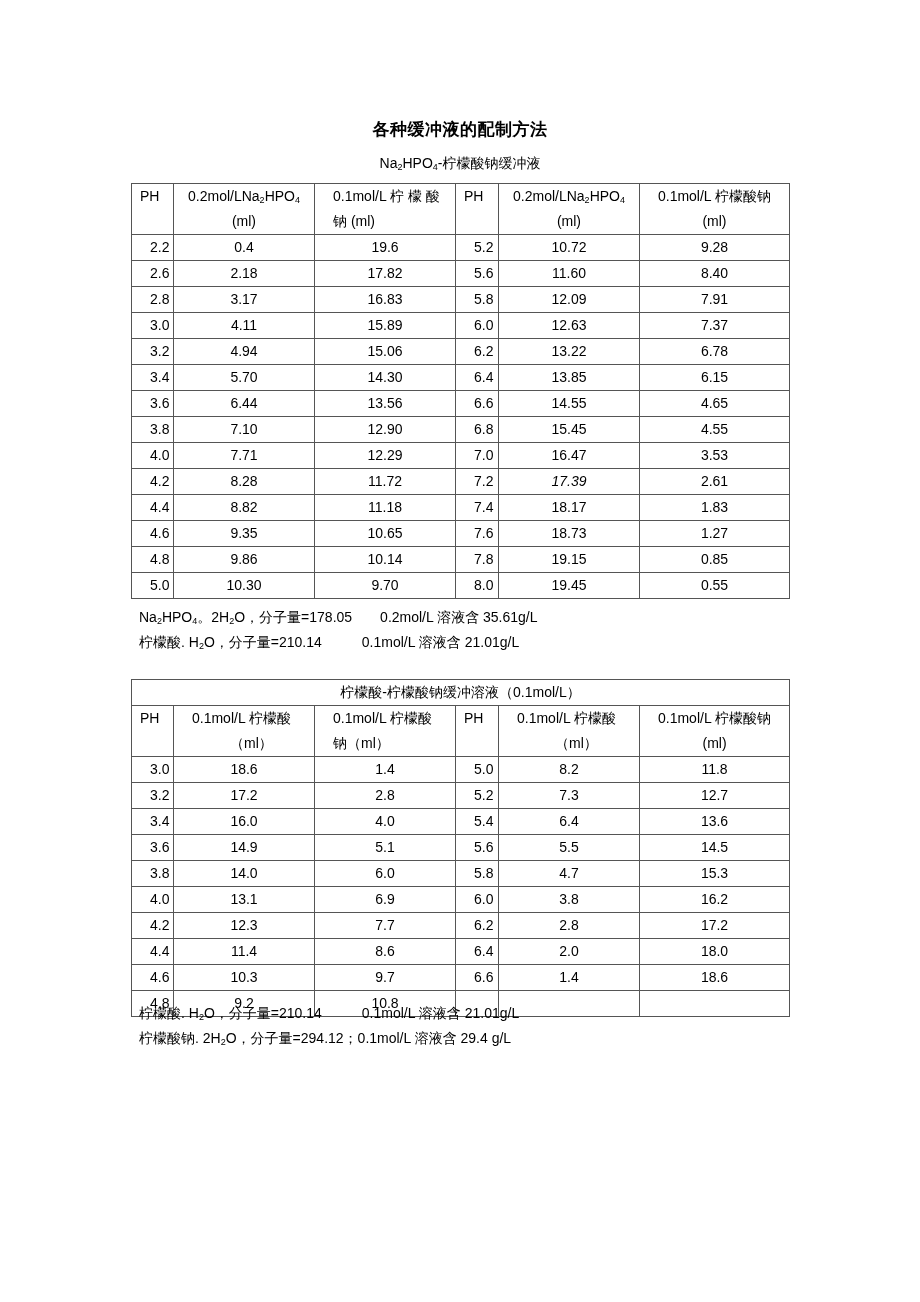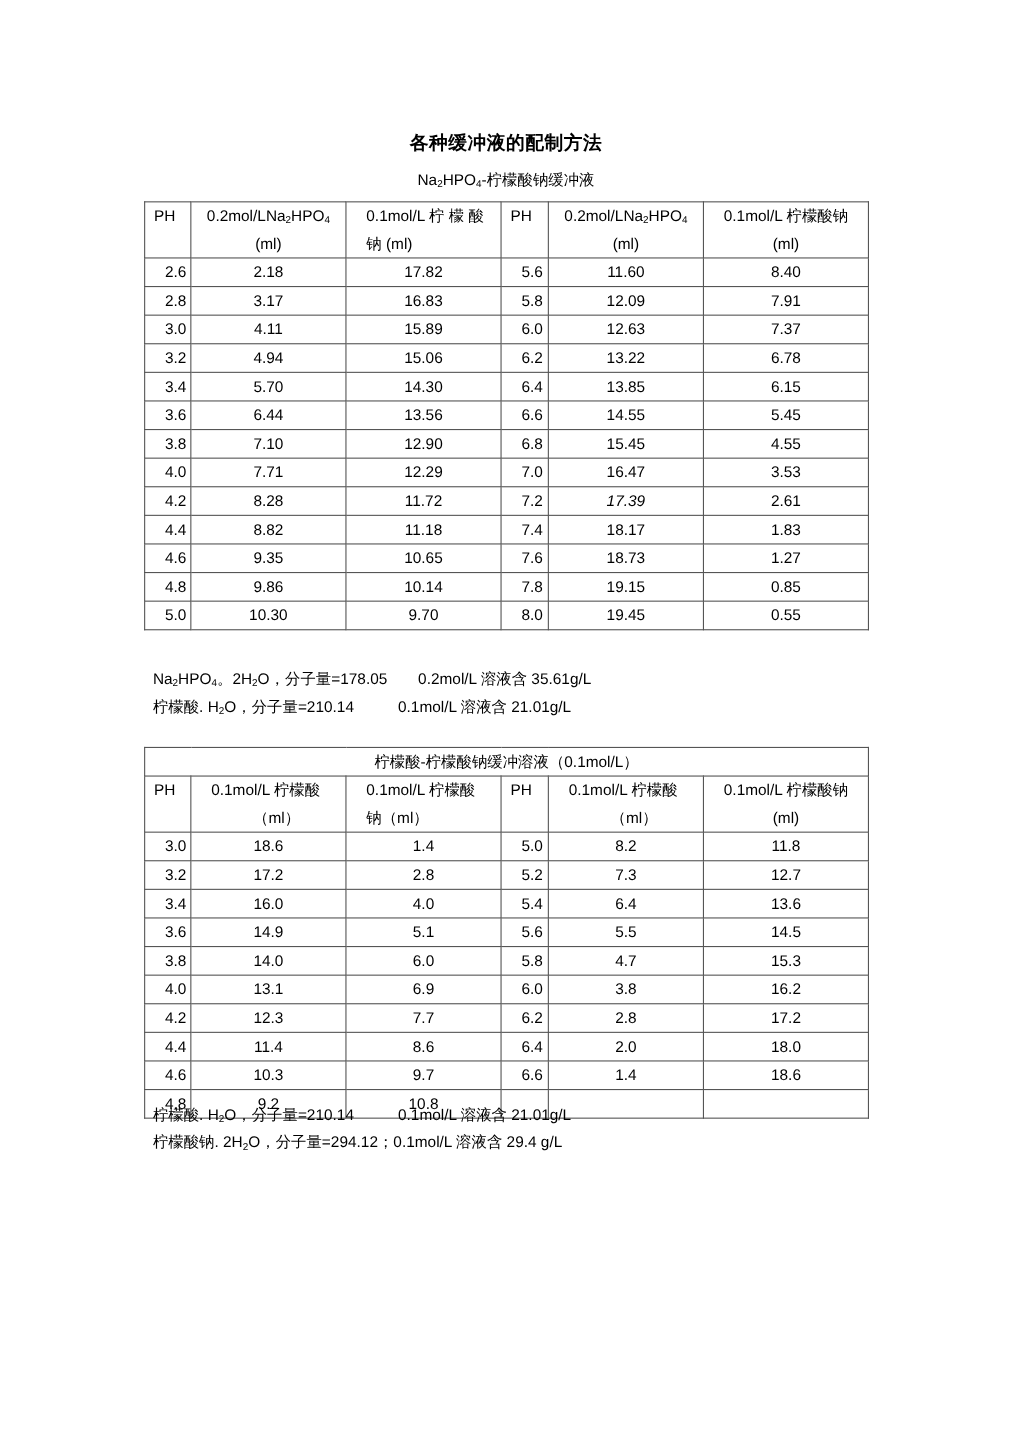--- a/index.html
+++ b/index.html
@@ -41,20 +41,28 @@
       <td class="l hdr-l"><span>PH</span></td>
       <td class="c"><span>0.2mol/LNa</span><sub>2</sub><span>HPO</span><sub>4</sub><br><span>(ml)</span></td>
       <td class="l"><span>0.1mol/L 柠 檬 酸</span><br><span>钠 (ml)</span></td>
       <td class="l hdr-l"><span>PH</span></td>
       <td class="c"><span>0.2mol/LNa</span><sub>2</sub><span>HPO</span><sub>4</sub><br><span>(ml)</span></td>
       <td class="c"><span>0.1mol/L 柠檬酸钠</span><br><span>(ml)</span></td>
     </tr>
     </tbody>
       <tbody id="t1-body">
         <tr>
+          <td class="l" style="height: 24px;">2.2</td>
+          <td class="c" style="height: 24px;">0.4</td>
+          <td class="c" style="height: 24px;">19.6</td>
+          <td class="l" style="height: 24px;">5.2</td>
+          <td class="c" style="height: 24px;">10.72</td>
+          <td class="c" style="height: 24px;">9.28</td>
+        </tr>
+        <tr>
           <td class="l" style="height: 24px;">2.6</td>
           <td class="c" style="height: 24px;">2.18</td>
           <td class="c" style="height: 24px;">17.82</td>
           <td class="l" style="height: 24px;">5.6</td>
           <td class="c" style="height: 24px;">11.60</td>
           <td class="c" style="height: 24px;">8.40</td>
         </tr>
         <tr>
           <td class="l" style="height: 24px;">2.8</td>
           <td class="c" style="height: 24px;">3.17</td>
@@ -86,21 +94,21 @@
           <td class="l" style="height: 24px;">6.4</td>
           <td class="c" style="height: 24px;">13.85</td>
           <td class="c" style="height: 24px;">6.15</td>
         </tr>
         <tr>
           <td class="l" style="height: 24px;">3.6</td>
           <td class="c" style="height: 24px;">6.44</td>
           <td class="c" style="height: 24px;">13.56</td>
           <td class="l" style="height: 24px;">6.6</td>
           <td class="c" style="height: 24px;">14.55</td>
-          <td class="c" style="height: 24px;">5.45</td>
+          <td class="c" style="height: 24px;">4.65</td>
         </tr>
         <tr>
           <td class="l" style="height: 24px;">3.8</td>
           <td class="c" style="height: 24px;">7.10</td>
           <td class="c" style="height: 24px;">12.90</td>
           <td class="l" style="height: 24px;">6.8</td>
           <td class="c" style="height: 24px;">15.45</td>
           <td class="c" style="height: 24px;">4.55</td>
         </tr>
         <tr>

